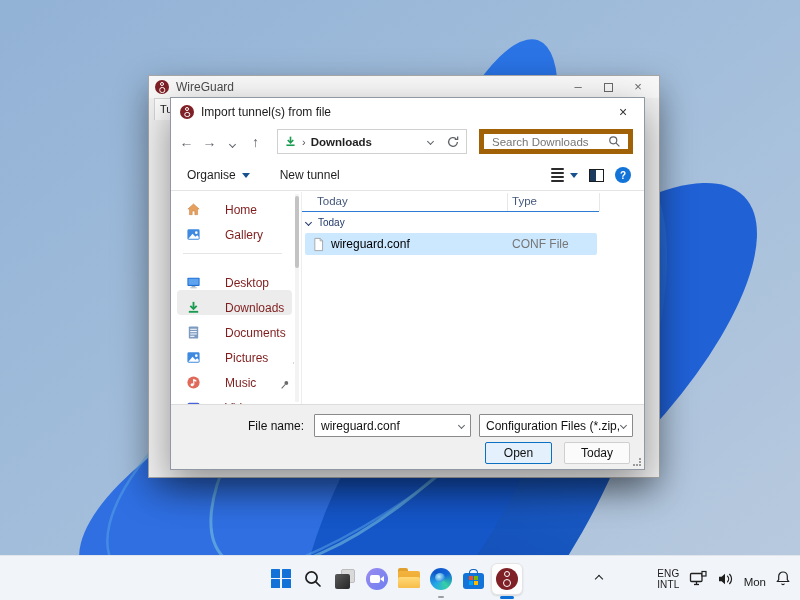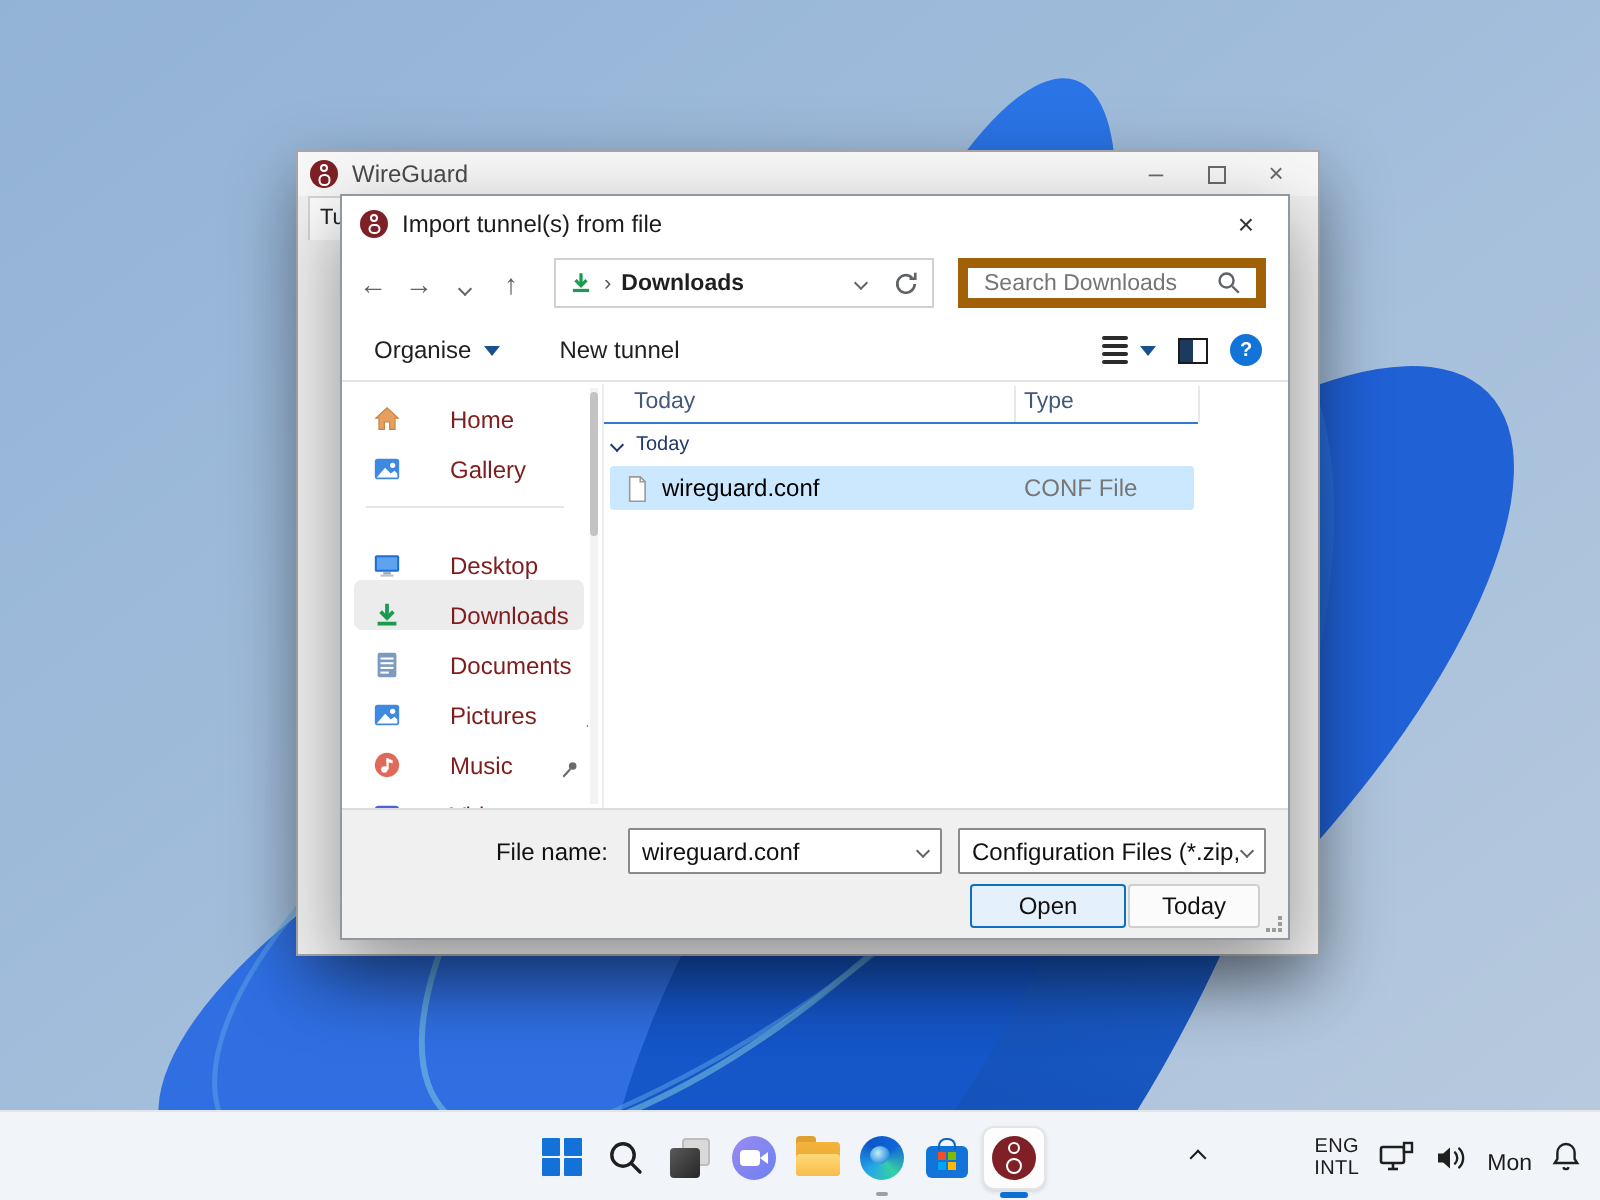--- a/index.html
+++ b/index.html
@@ -96,21 +96,21 @@
   .foot { position:absolute; left:0; bottom:0; width:100%; height:65px; background:#f0f0f0; border-top:1px solid #dcdcdc; }
   .fn-label { position:absolute; top:14px; right:340px; font-size:12px; color:#111; }
   .combo { position:absolute; height:23px; border:1px solid #8a8a8a; background:#fff; border-radius:1px;
     display:flex; align-items:center; font-size:12px; color:#111; }
   .combo .val { flex:1; padding:0 4px 0 6px; white-space:nowrap; overflow:hidden; }
   .combo .chev { margin-right:6px; flex:0 0 auto; }
   .combo.c1 { left:143px; top:9px; width:157px; }
   .combo.c2 { left:308px; top:9px; width:154px; }
   .btn { position:absolute; top:37px; height:22px; border-radius:2px; font-size:12px;
     display:flex; align-items:center; justify-content:center; color:#111; }
-  .btn.open { left:314px; width:78px; background:#e4f0fb; border:1px solid #0b6fc2; }
+  .btn.open { left:314px; width:67px; background:#e4f0fb; border:1px solid #0b6fc2; }
   .btn.cancel { left:393px; width:66px; background:#fbfbfb; border:1px solid #cfcfcf; }
   .grip { position:absolute; right:3px; bottom:3px; width:8px; height:8px;
     background:
       linear-gradient(45deg, transparent 0, transparent 100%); }
   .grip i { position:absolute; width:2px; height:2px; background:#9b9b9b; }
   .grip i:nth-child(1){ right:0; bottom:0; } .grip i:nth-child(2){ right:3px; bottom:0; }
   .grip i:nth-child(3){ right:0; bottom:3px; } .grip i:nth-child(4){ right:6px; bottom:0; } .grip i:nth-child(5){ right:0; bottom:6px; }
 
   
   .taskbar { position:absolute; left:0; bottom:0; width:800px; height:45px; background:#f1f4f9; border-top:1px solid #e1e6ed; }

